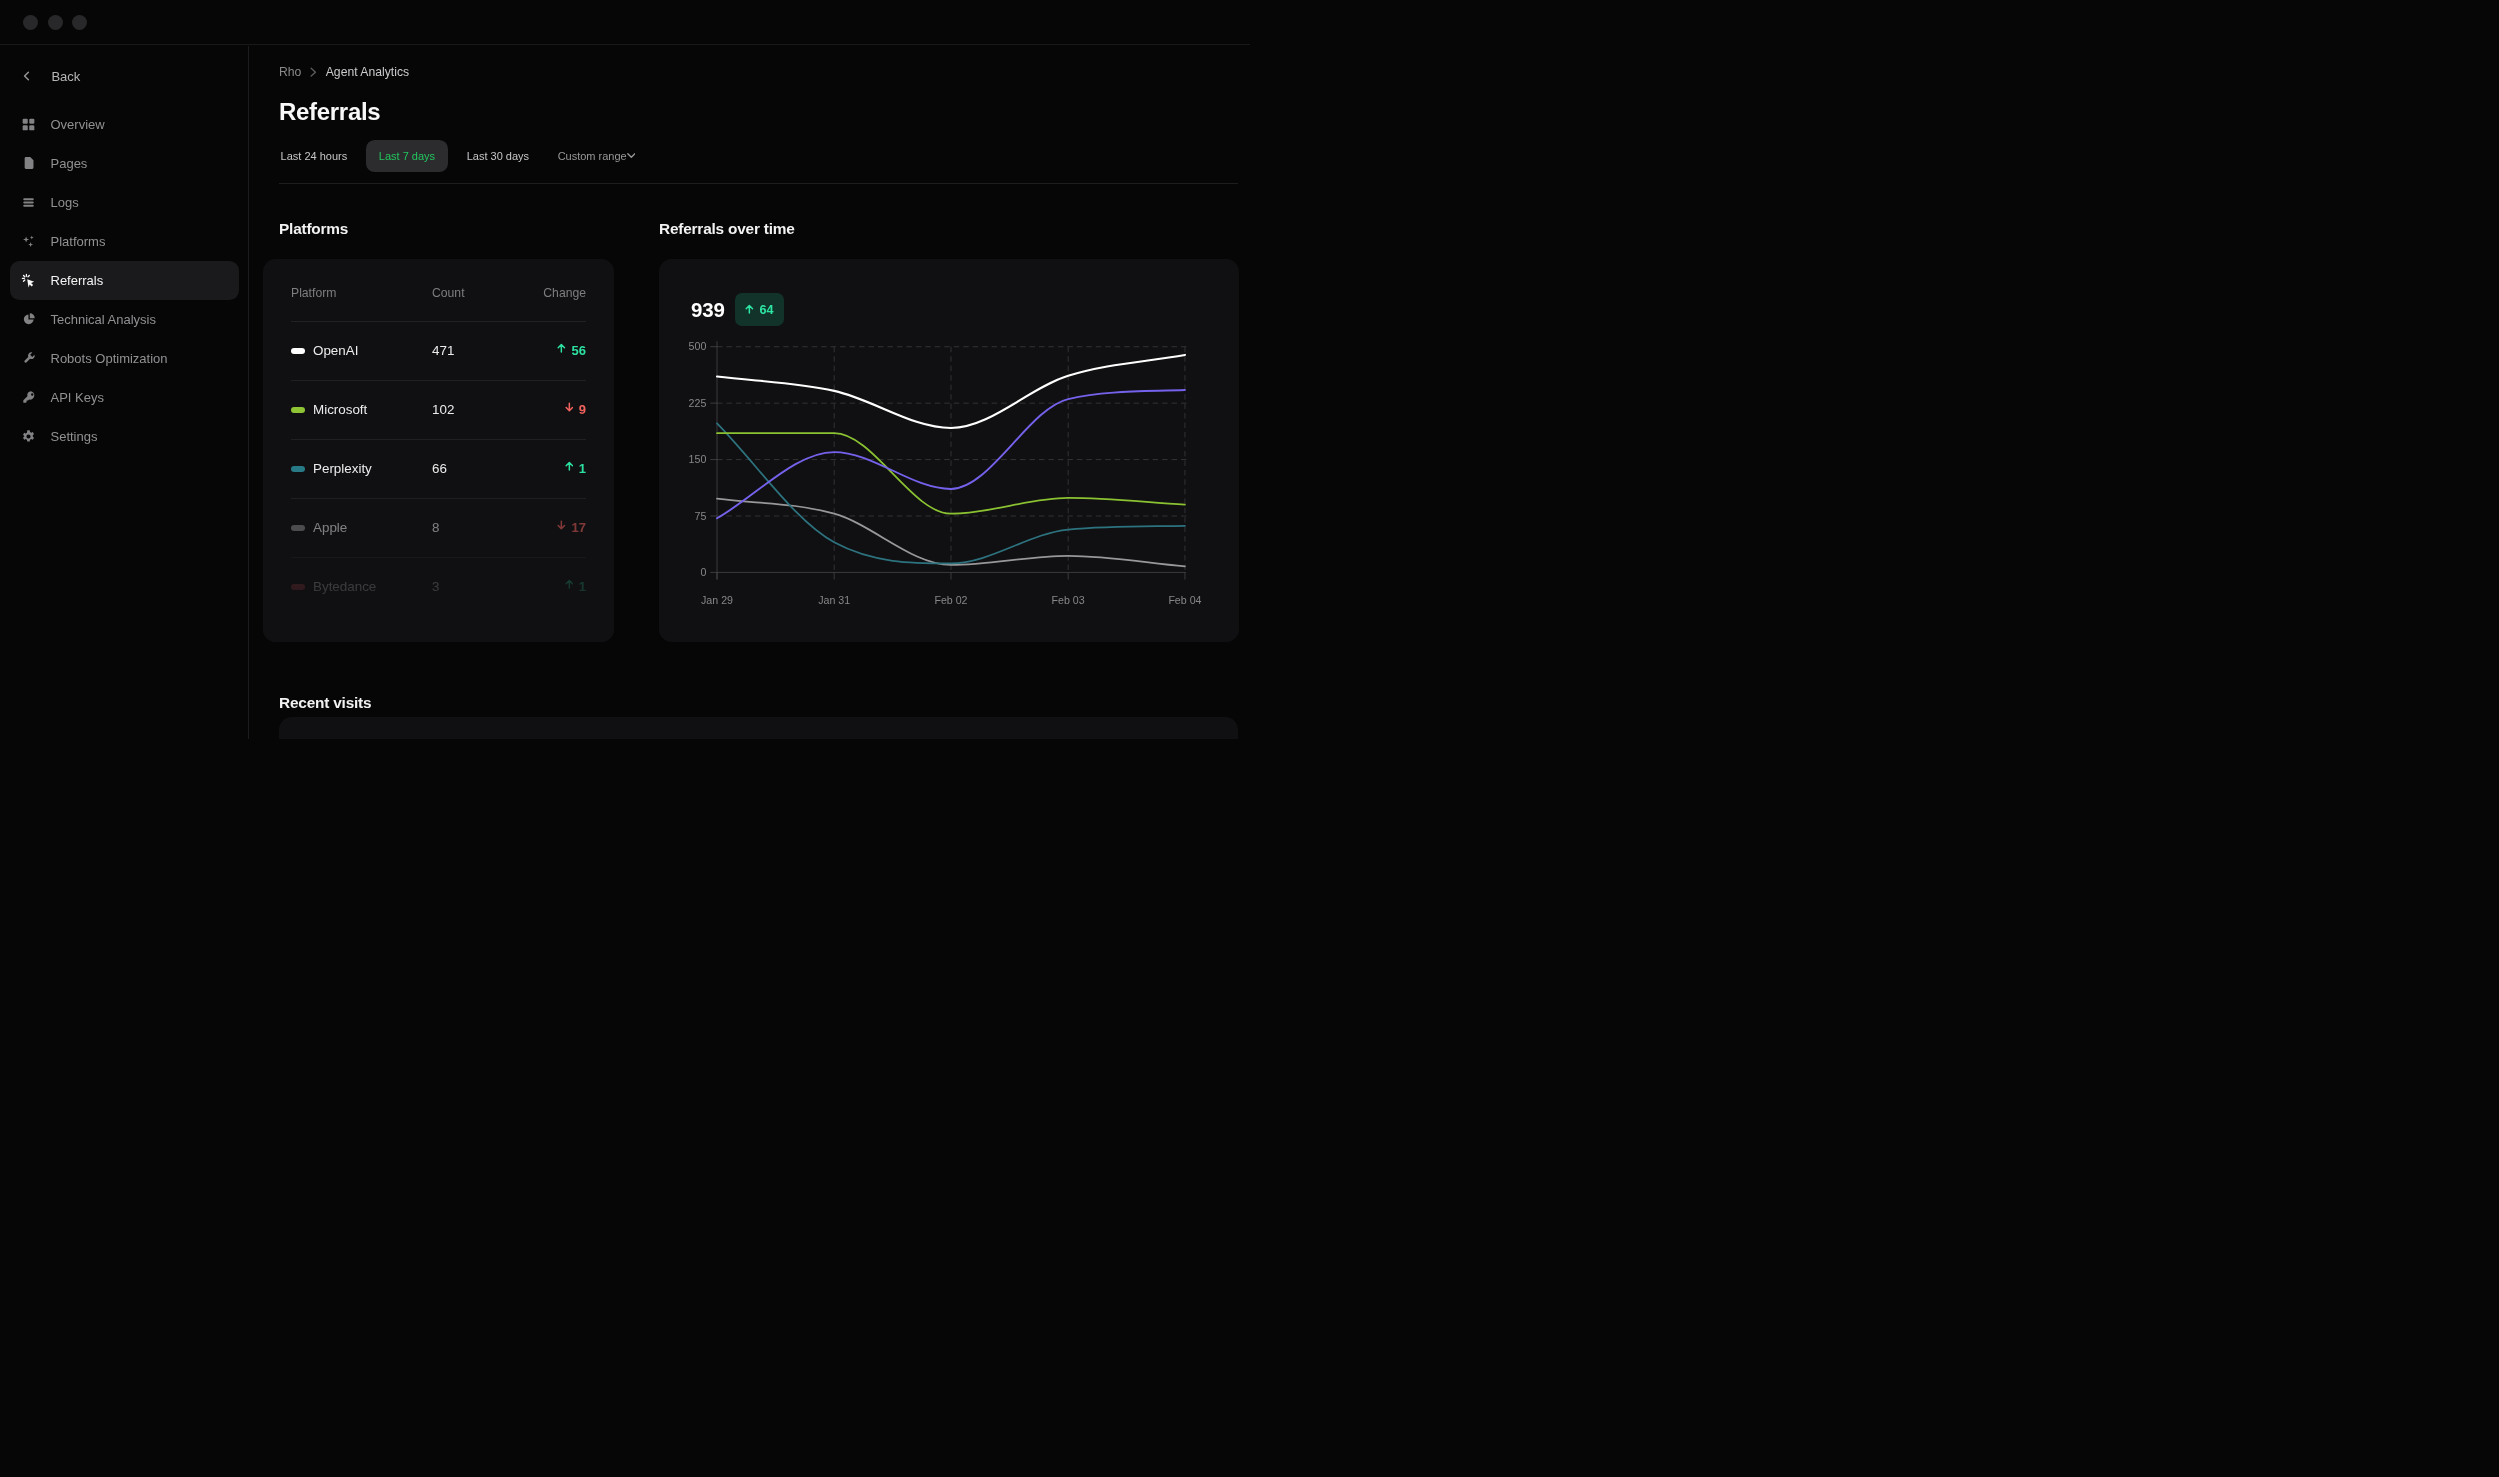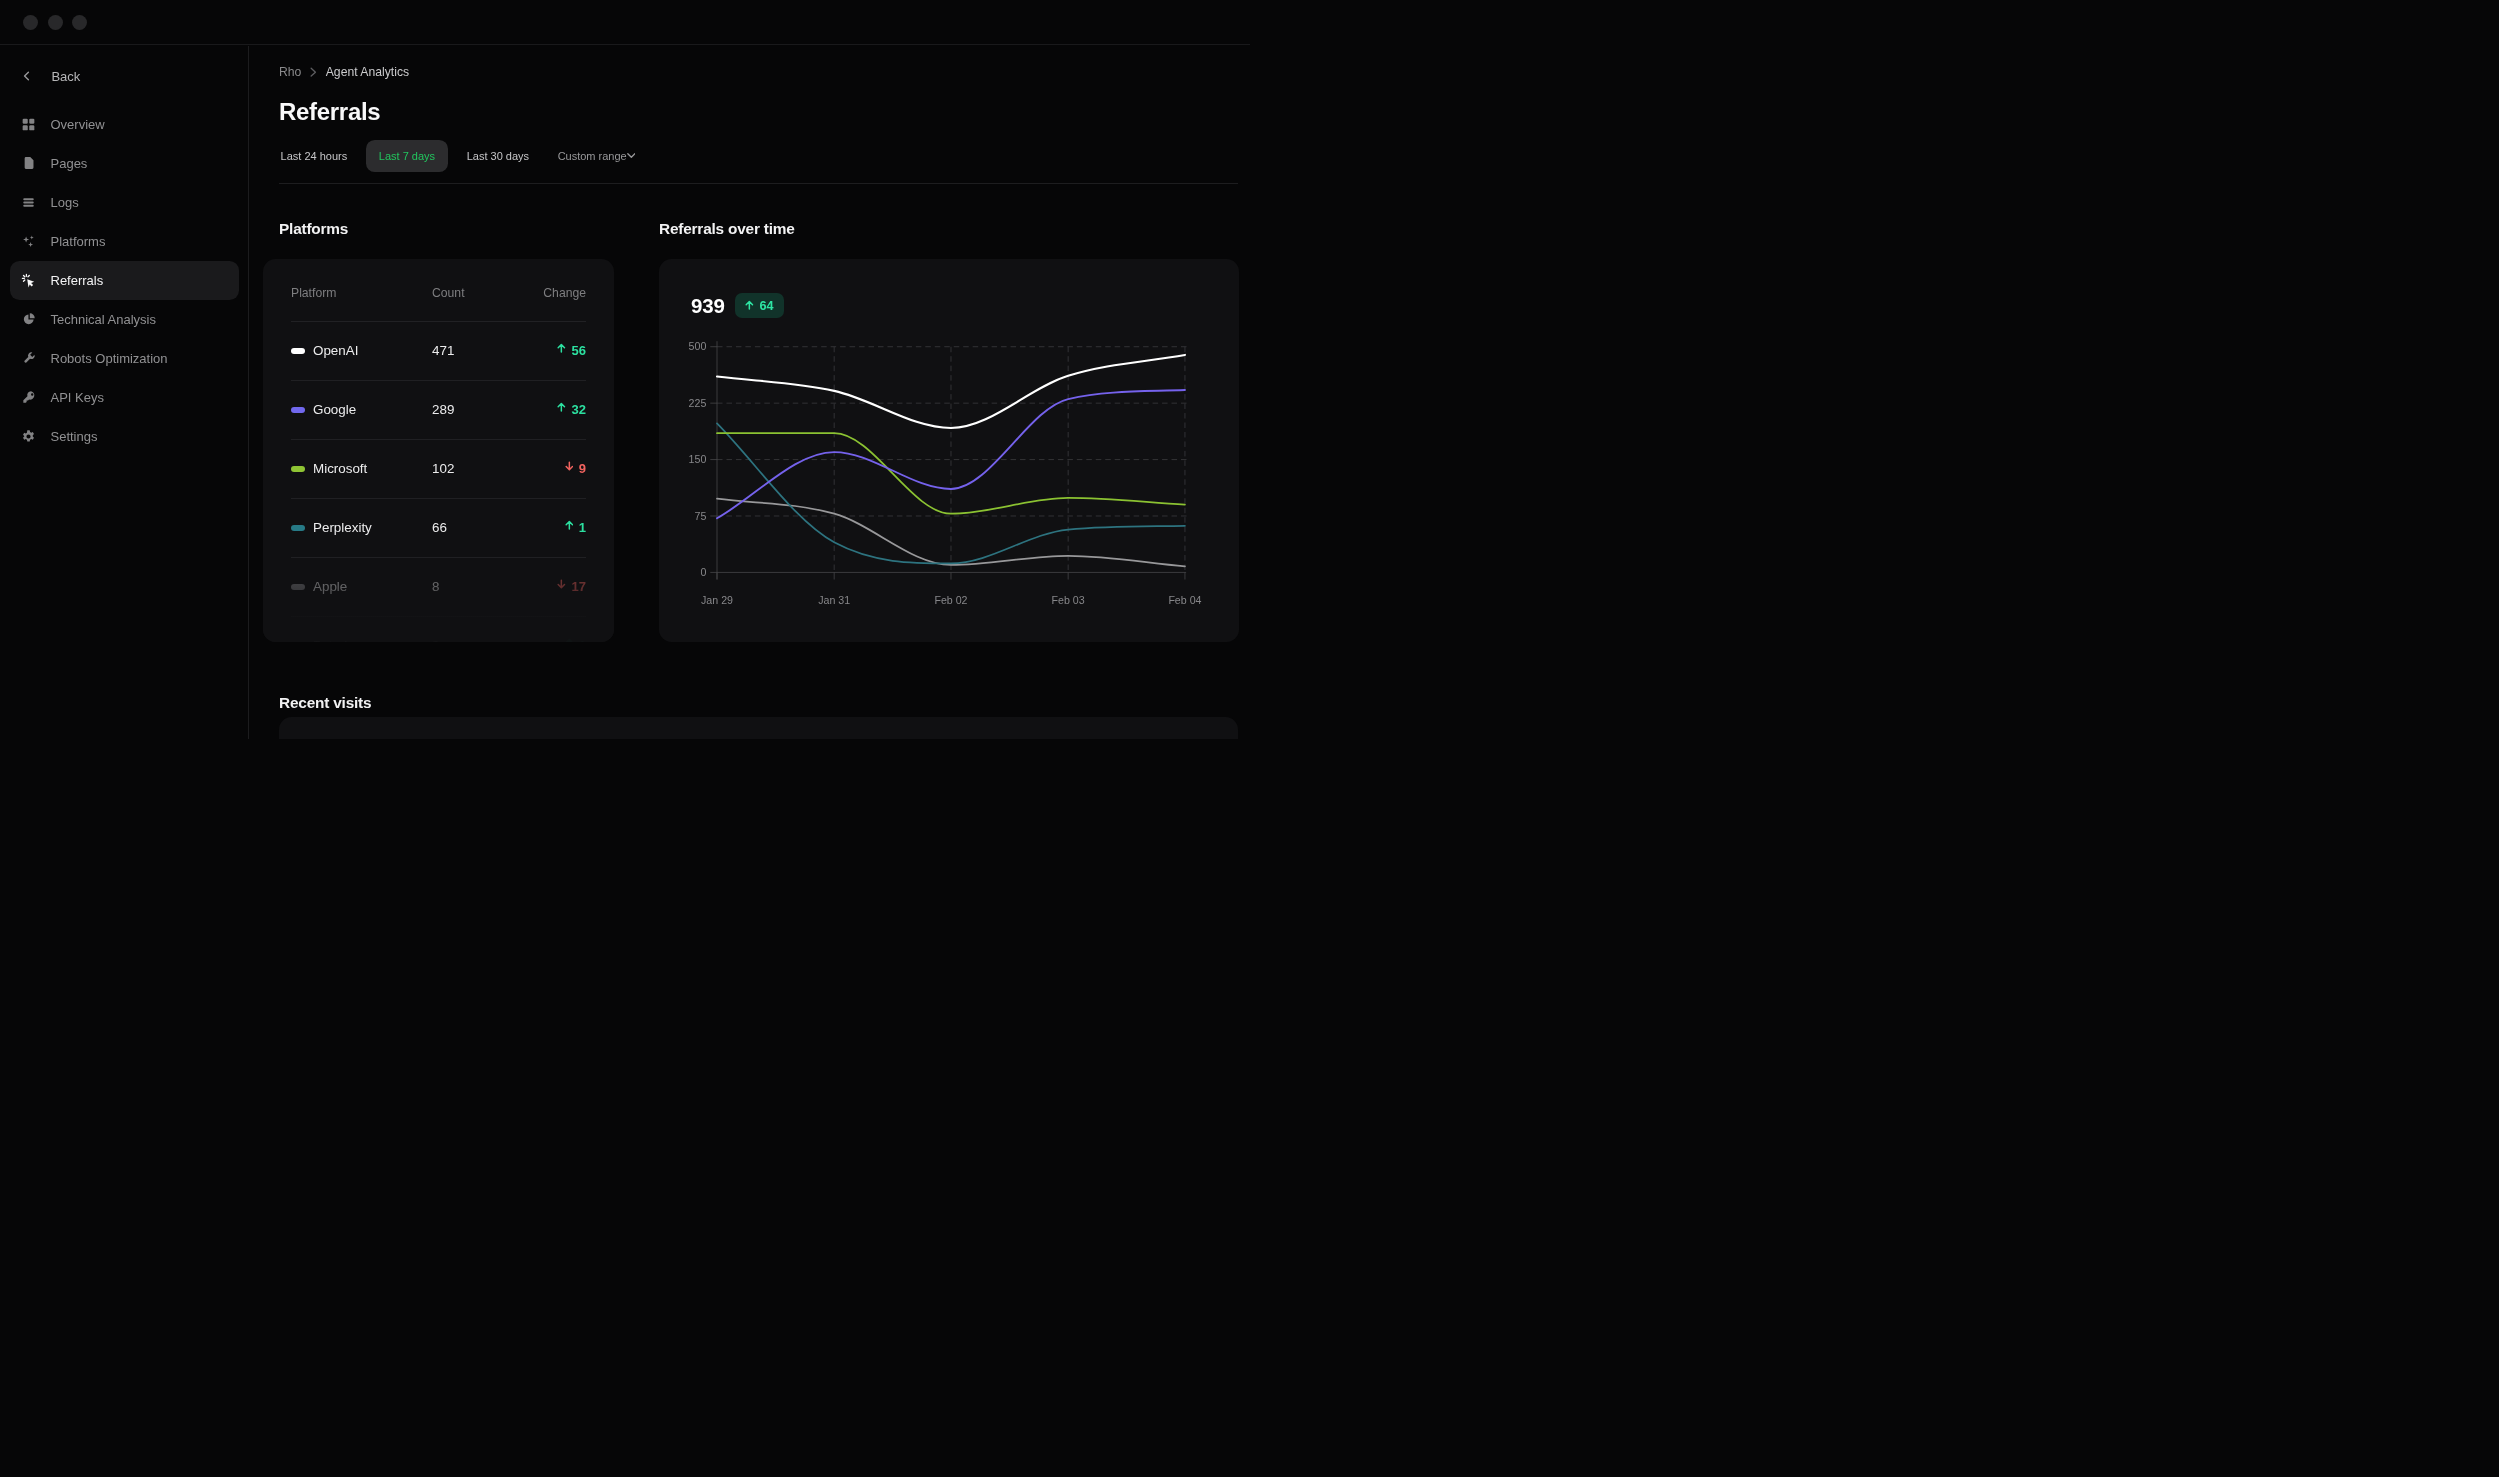--- a/index.html
+++ b/index.html
@@ -65,21 +65,21 @@
   .row .c-change{display:flex;justify-content:flex-end;gap:5.5px;
                  font-weight:600;font-size:13px;}
   .chg-up{color:#2ce0a0;}
   .chg-down{color:#f2635f;}
   .fade{position:absolute;left:0;right:0;bottom:0;height:75px;pointer-events:none;
         background:linear-gradient(to bottom,rgba(16,16,18,0),rgba(16,16,18,0.92) 88%);}
 
   .chart-head{position:absolute;left:32px;top:34px;display:flex;align-items:center;gap:10.3px;}
   .total{font-size:20.5px;font-weight:700;color:#ffffff;letter-spacing:-0.2px;}
   .badge{display:flex;align-items:center;gap:5.5px;background:#11332a;color:#2ee6a4;
-         height:25px;padding:0 10.3px;border-radius:7px;font-size:12.6px;font-weight:700;}
+         height:33px;padding:0 10.3px;border-radius:7px;font-size:12.6px;font-weight:700;}
   .badge .ic{display:flex;}
   #chart{position:absolute;left:0;top:0;}
 </style>
 </head>
 <body>
 
 <div class="titlebar">
   <span class="dot"></span>
   <span class="dot"></span>
   <span class="dot"></span>
@@ -236,35 +236,20 @@
             <span class="nm">OpenAI</span>
           </span>
           <span class="c-count">471</span>
           <span class="c-change chg-up">
             <span style="display: flex;">
               <svg width="8.7" height="10.3" viewBox="0 0 11 13">
                 <path d="M5.5 11.5v-9M1.5 6L5.5 2l4 4" fill="none" stroke="currentColor" stroke-width="1.9" stroke-linecap="round" stroke-linejoin="round"></path>
               </svg>
             </span>
             <span>56</span>
-          </span>
-        </div>
-        <div class="row" style="opacity: 1;">
-          <span class="c-name">
-            <span class="pill" style="background: rgb(113, 104, 238);"></span>
-            <span class="nm">Google</span>
-          </span>
-          <span class="c-count">289</span>
-          <span class="c-change chg-up">
-            <span style="display: flex;">
-              <svg width="8.7" height="10.3" viewBox="0 0 11 13">
-                <path d="M5.5 11.5v-9M1.5 6L5.5 2l4 4" fill="none" stroke="currentColor" stroke-width="1.9" stroke-linecap="round" stroke-linejoin="round"></path>
-              </svg>
-            </span>
-            <span>32</span>
           </span>
         </div>
         <div class="row" style="opacity: 1;">
           <span class="c-name">
             <span class="pill" style="background: rgb(143, 196, 52);"></span>
             <span class="nm">Microsoft</span>
           </span>
           <span class="c-count">102</span>
           <span class="c-change chg-down">
             <span style="display: flex;">

